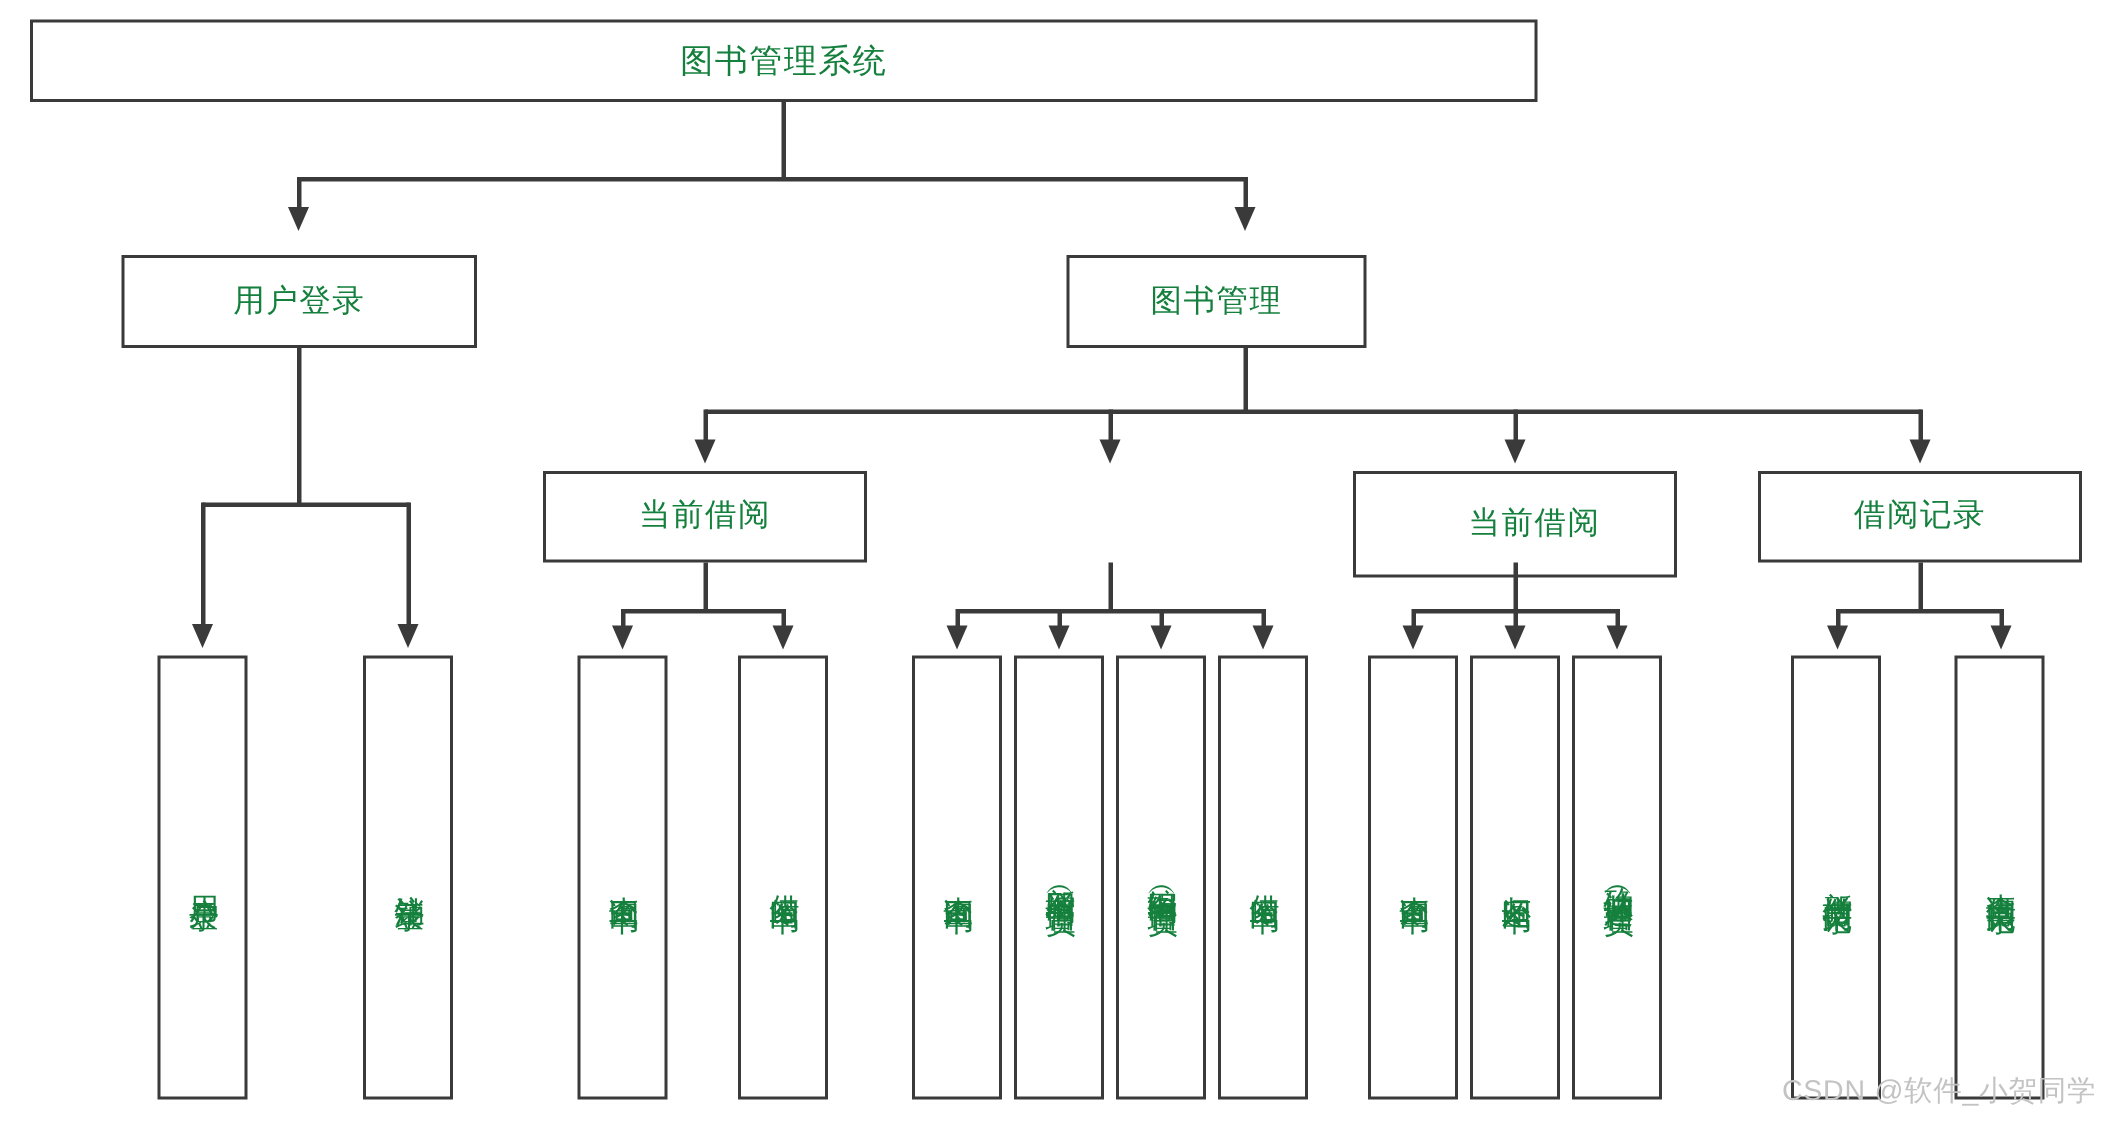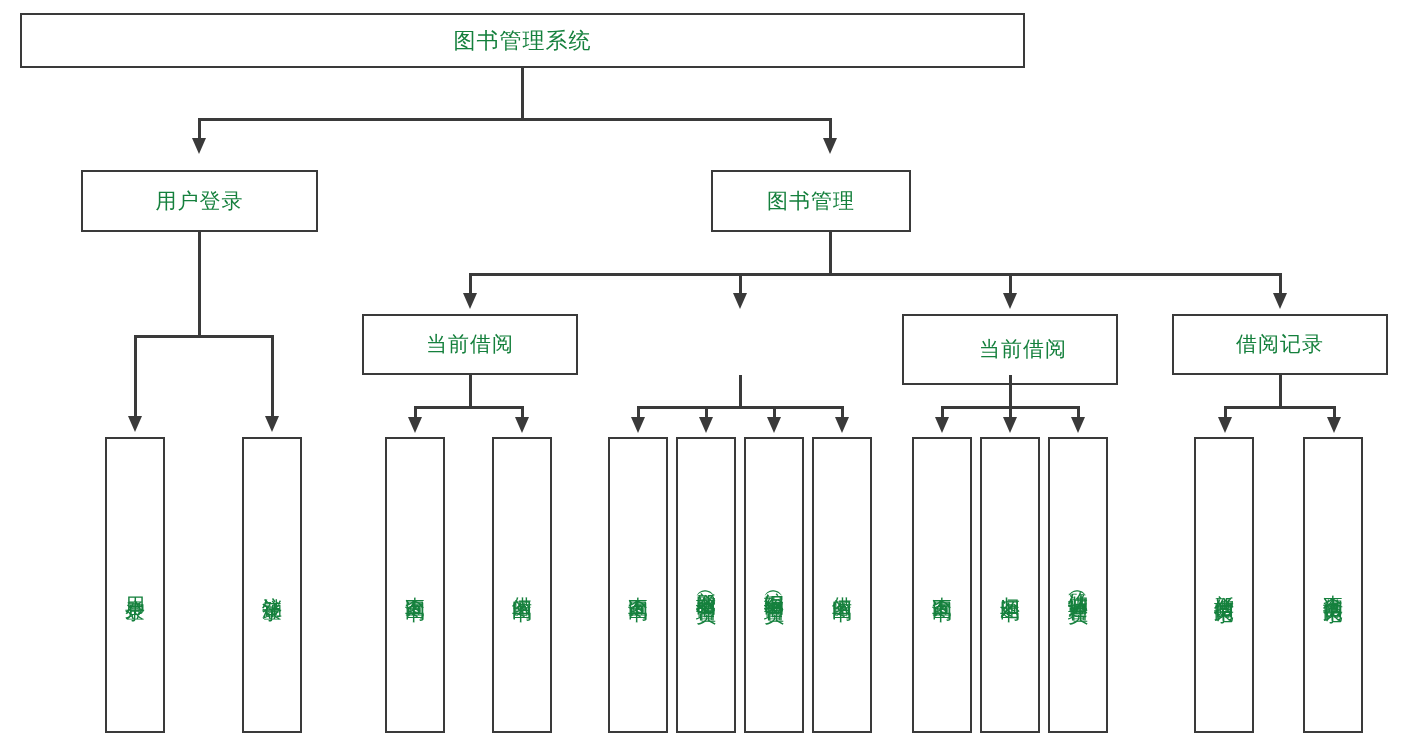--- a/index.html
+++ b/index.html
@@ -199,14 +199,15 @@
     <span class="vtext">确认归还（管理员）</span>
   </div>
 
   <div class="node leaf" style="left:1194px; top:437px; width:60px; height:296px;">
     <span class="vtext">新增借阅记录</span>
   </div>
   <div class="node leaf" style="left:1303px; top:437px; width:60px; height:296px;">
     <span class="vtext">查询借阅记录</span>
   </div>
 
+  <div id="watermark" style="left:1188px; top:714px;">CSDN @软件_小贺同学</div>
 
 </div>
 
 </body></html>

